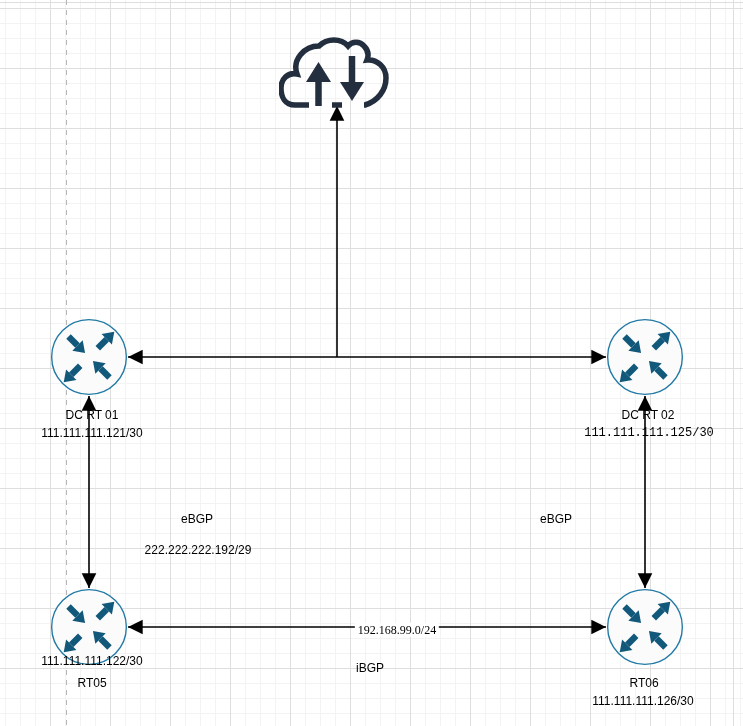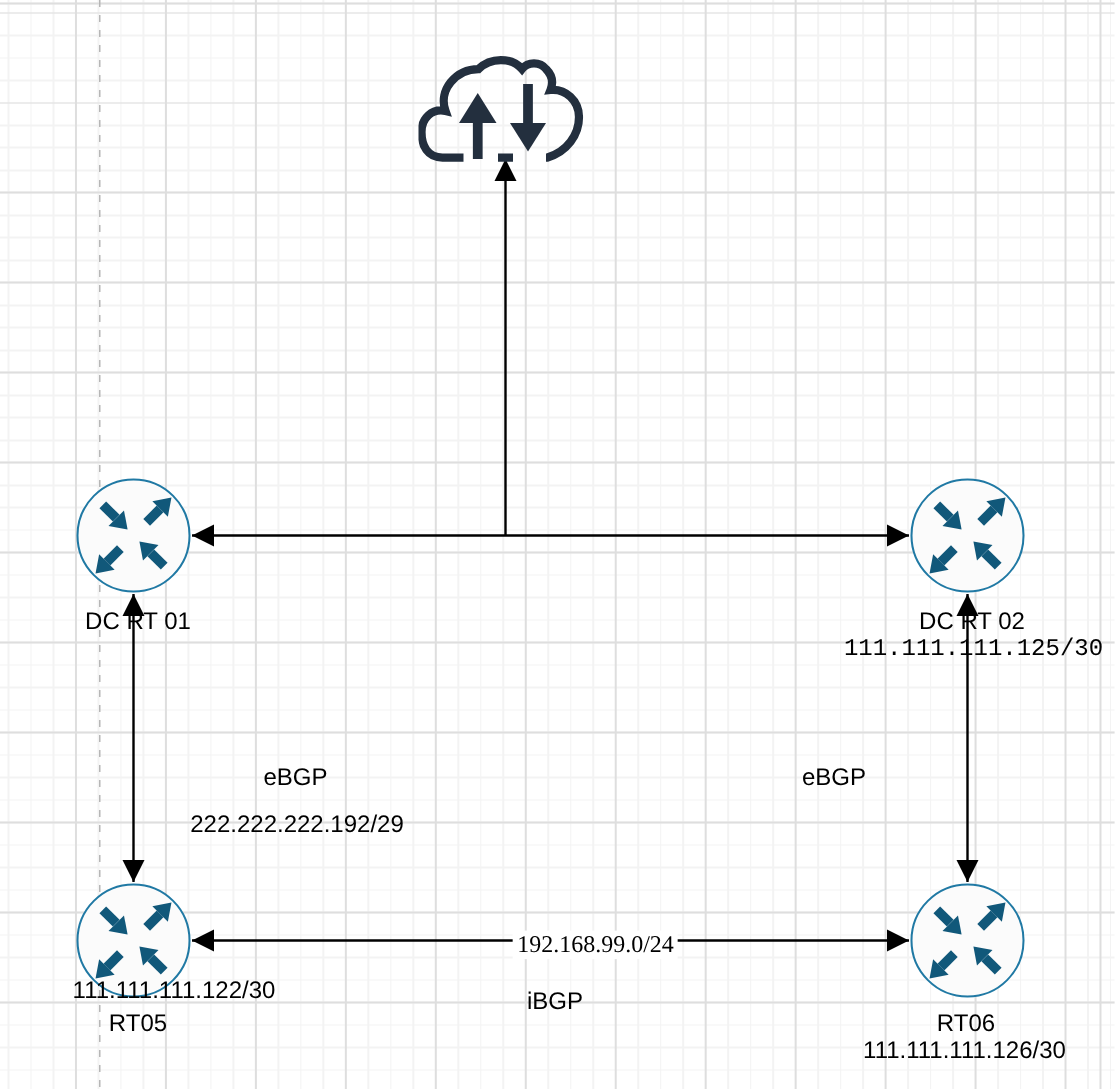--- a/index.html
+++ b/index.html
@@ -17,21 +17,21 @@
     background-position:-10px 0, 0 3px, 5px 0, 0 3px;
   }
   .page-line{
     position:absolute;left:66px;top:0;bottom:0;width:1px;
     background:repeating-linear-gradient(180deg,#b6b6b6 0,#b6b6b6 5px,transparent 5px,transparent 10px);
   }
   svg.edges{position:absolute;left:0;top:0;width:743px;height:726px;}
   .node{position:absolute;}
   .lbl{
     position:absolute;transform:translate(-50%,-50%);
-    font-size:16px;line-height:1.2;color:#000;white-space:nowrap;
+    font-size:12px;line-height:1.2;color:#000;white-space:nowrap;
   }
   .chip{background:#ffffff;padding:0 3px;font-family:Liberation Serif, serif;}
 </style>
 </head>
 <body>
 
 <div class="canvas">
 
   <div class="page-line"></div>
 
@@ -105,26 +105,27 @@
       <use href="#router-glyph"></use>
     </svg>
   </div>
   <div class="node" style="left:606px;top:588px;width:78px;height:78px;">
     <svg width="78" height="78" viewBox="0 0 80 80">
       <use href="#router-glyph"></use>
     </svg>
   </div>
 
   <div class="lbl" style="left:92px;top:415px;">DC RT 01</div>
+  <div class="lbl" style="left:92px;top:433px;">111.111.111.121/30</div>
 
   <div class="lbl" style="left:648px;top:415px;">DC RT 02</div>
   <div class="lbl" style="left:649px;top:433px;font-family:Liberation Mono, monospace;">111.111.111.125/30</div>
 
   <div class="lbl" style="left:92px;top:683px;text-align:center;">RT05</div>
-  <div class="lbl" style="left:92px;top:661px;margin-left:24px;">111.111.111.122/30</div>
+  <div class="lbl" style="left:92px;top:661px;">111.111.111.122/30</div>
 
   <div class="lbl" style="left:644px;top:683px;">RT06</div>
   <div class="lbl" style="left:643px;top:701px;">111.111.111.126/30</div>
 
   <div class="lbl" style="left:197px;top:519px;">eBGP</div>
   <div class="lbl" style="left:198px;top:550px;">222.222.222.192/29</div>
 
   <div class="lbl" style="left:556px;top:519px;">eBGP</div>
 
   <div class="lbl chip" style="left:397px;top:630px;">192.168.99.0/24</div>

